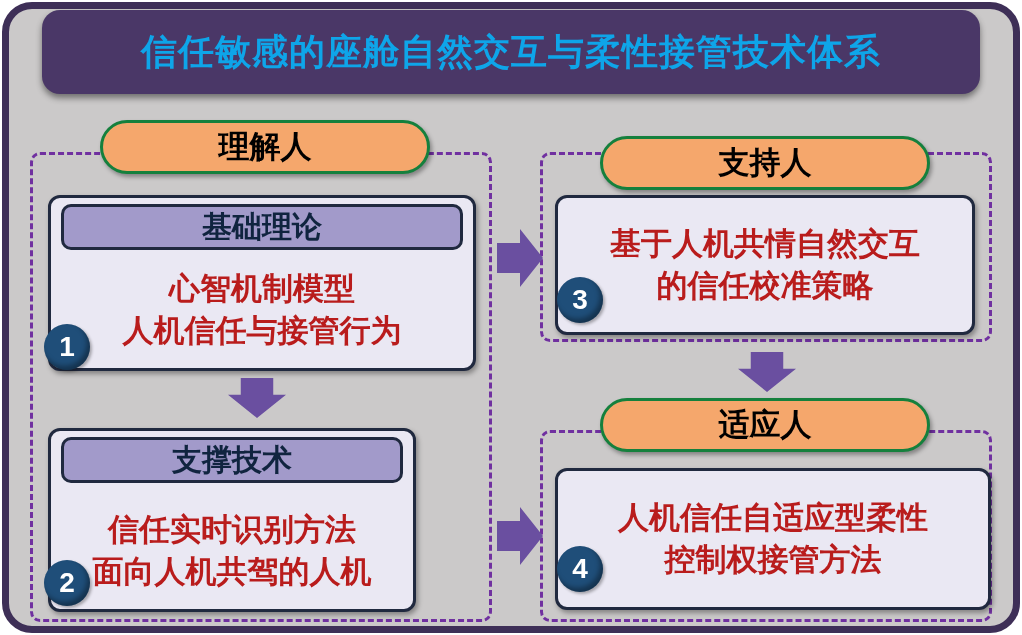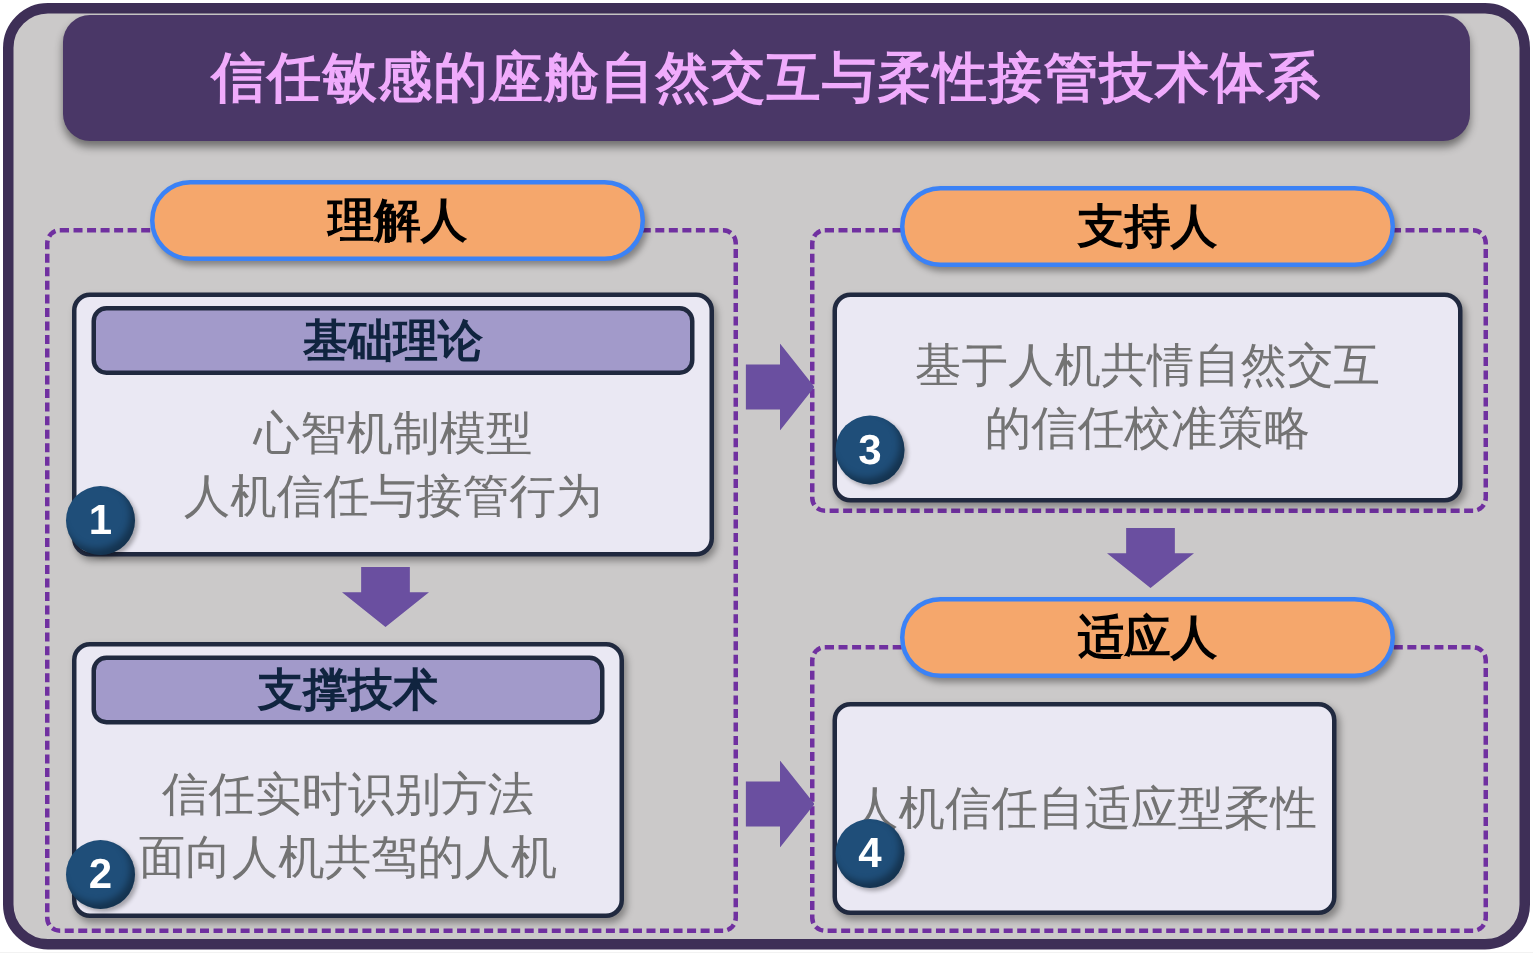--- a/index.html
+++ b/index.html
@@ -10,65 +10,65 @@
 
   .frame {
     position:absolute; left:2px; top:2px; width:1018px; height:631px;
     background:#cbc9c9; border:7px solid #3e2f57; border-radius:30px;
   }
 
   .banner {
     position:absolute; left:42px; top:10px; width:938px; height:84px;
     background:#4a3767; border-radius:18px;
     display:flex; align-items:center; justify-content:center;
-    color:#f0abfc; font-weight:bold; font-size:36px;
+    color:#0ea5e9; font-weight:bold; font-size:36px;
     box-shadow:0 4px 6px rgba(0,0,0,0.45);
     letter-spacing:1px;
   }
 
   .group {
     position:absolute; border:3px dashed #7030a0; border-radius:10px;
   }
   .group-left   { left:30px;  top:152px; width:462px; height:470px; }
   .group-top    { left:540px; top:152px; width:452px; height:190px; }
   .group-bottom { left:540px; top:430px; width:452px; height:192px; }
 
   .pill {
     position:absolute; height:54px; width:330px;
-    background:#f5a76c; border:3px solid #3b82f6; border-radius:30px;
+    background:#f5a76c; border:3px solid #15803d; border-radius:30px;
     display:flex; align-items:center; justify-content:center;
     font-weight:bold; font-size:31px; color:#000000;
     box-shadow:2px 3px 4px rgba(0,0,0,0.35);
     z-index:5;
   }
   .pill-understand { left:100px; top:120px; }
-  .pill-support    { left:600px; top:124px; }
+  .pill-support    { left:600px; top:136px; }
   .pill-adapt      { left:600px; top:398px; }
 
   .card {
     position:absolute; background:#eae8f3;
     border:3px solid #20293f; border-radius:12px;
     box-shadow:2px 3px 5px rgba(0,0,0,0.35);
     z-index:2;
   }
   .card-1 { left:48px;  top:195px; width:428px; height:176px; }
   .card-2 { left:48px;  top:428px; width:368px; height:184px; }
   .card-3 { left:555px; top:195px; width:420px; height:140px; }
-  .card-4 { left:555px; top:468px; width:336px; height:142px; }
+  .card-4 { left:555px; top:468px; width:436px; height:142px; }
 
   .card-header {
     position:absolute; left:10px; right:10px; top:6px; height:46px;
     background:#a29aca; border:3px solid #20293f; border-radius:10px;
     display:flex; align-items:center; justify-content:center;
     font-weight:bold; font-size:30px; color:#10243f;
   }
 
   .card-body {
     position:absolute; left:8px; right:8px; bottom:10px;
-    text-align:center; font-weight:normal; font-size:31px; color:#737373;
+    text-align:center; font-weight:bold; font-size:31px; color:#b91c1c;
     line-height:1.35;
   }
   .card-1 .card-body, .card-2 .card-body { bottom:16px; }
   .card-3 .card-body, .card-4 .card-body {
     top:0; bottom:0; display:flex; flex-direction:column;
     align-items:center; justify-content:center;
   }
   .card-body span { display:block; }
 
   .num {
@@ -141,20 +141,21 @@
   <div class="num num-3">3</div>
 
   <div class="arrow arrow-down arrow-down-right"></div>
 
   <div class="group group-bottom"></div>
   <div class="pill pill-adapt">适应人</div>
 
   <div class="card card-4">
     <div class="card-body">
       <span>人机信任自适应型柔性</span>
+      <span>控制权接管方法</span>
     </div>
   </div>
   <div class="num num-4">4</div>
 
   <div class="arrow arrow-right arrow-right-1"></div>
   <div class="arrow arrow-right arrow-right-2"></div>
 
 </div>
 
 </body></html>

